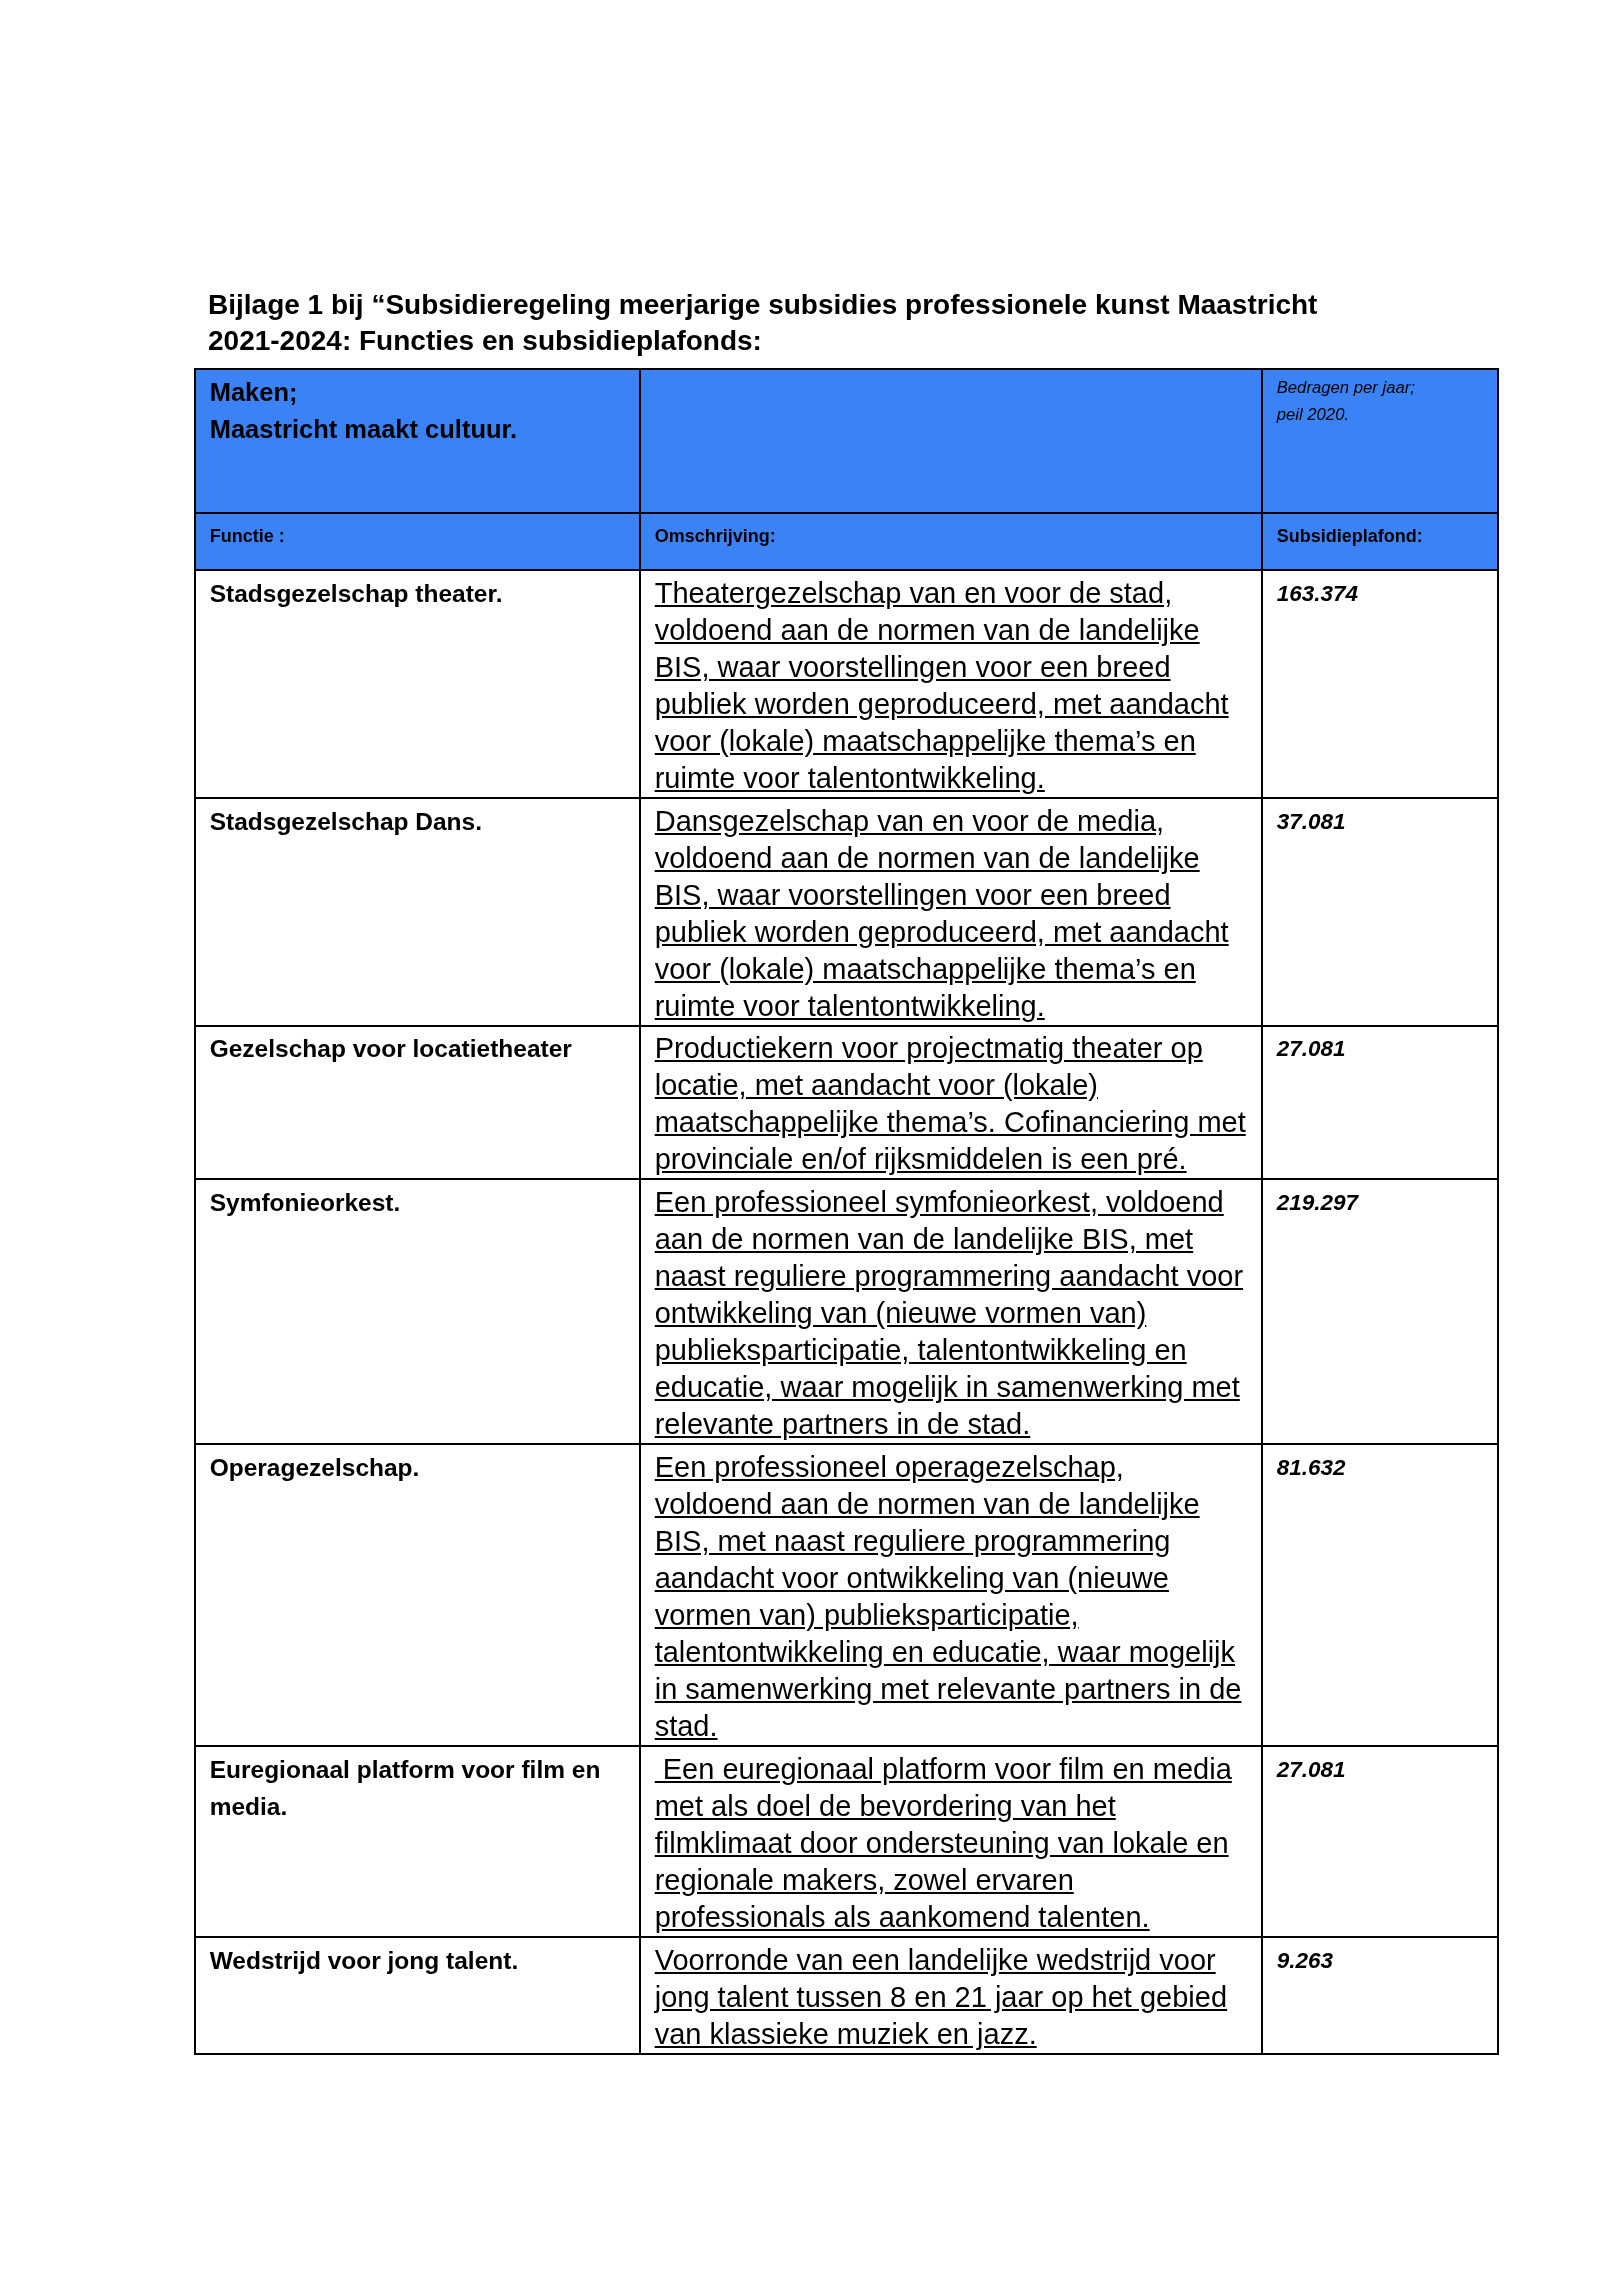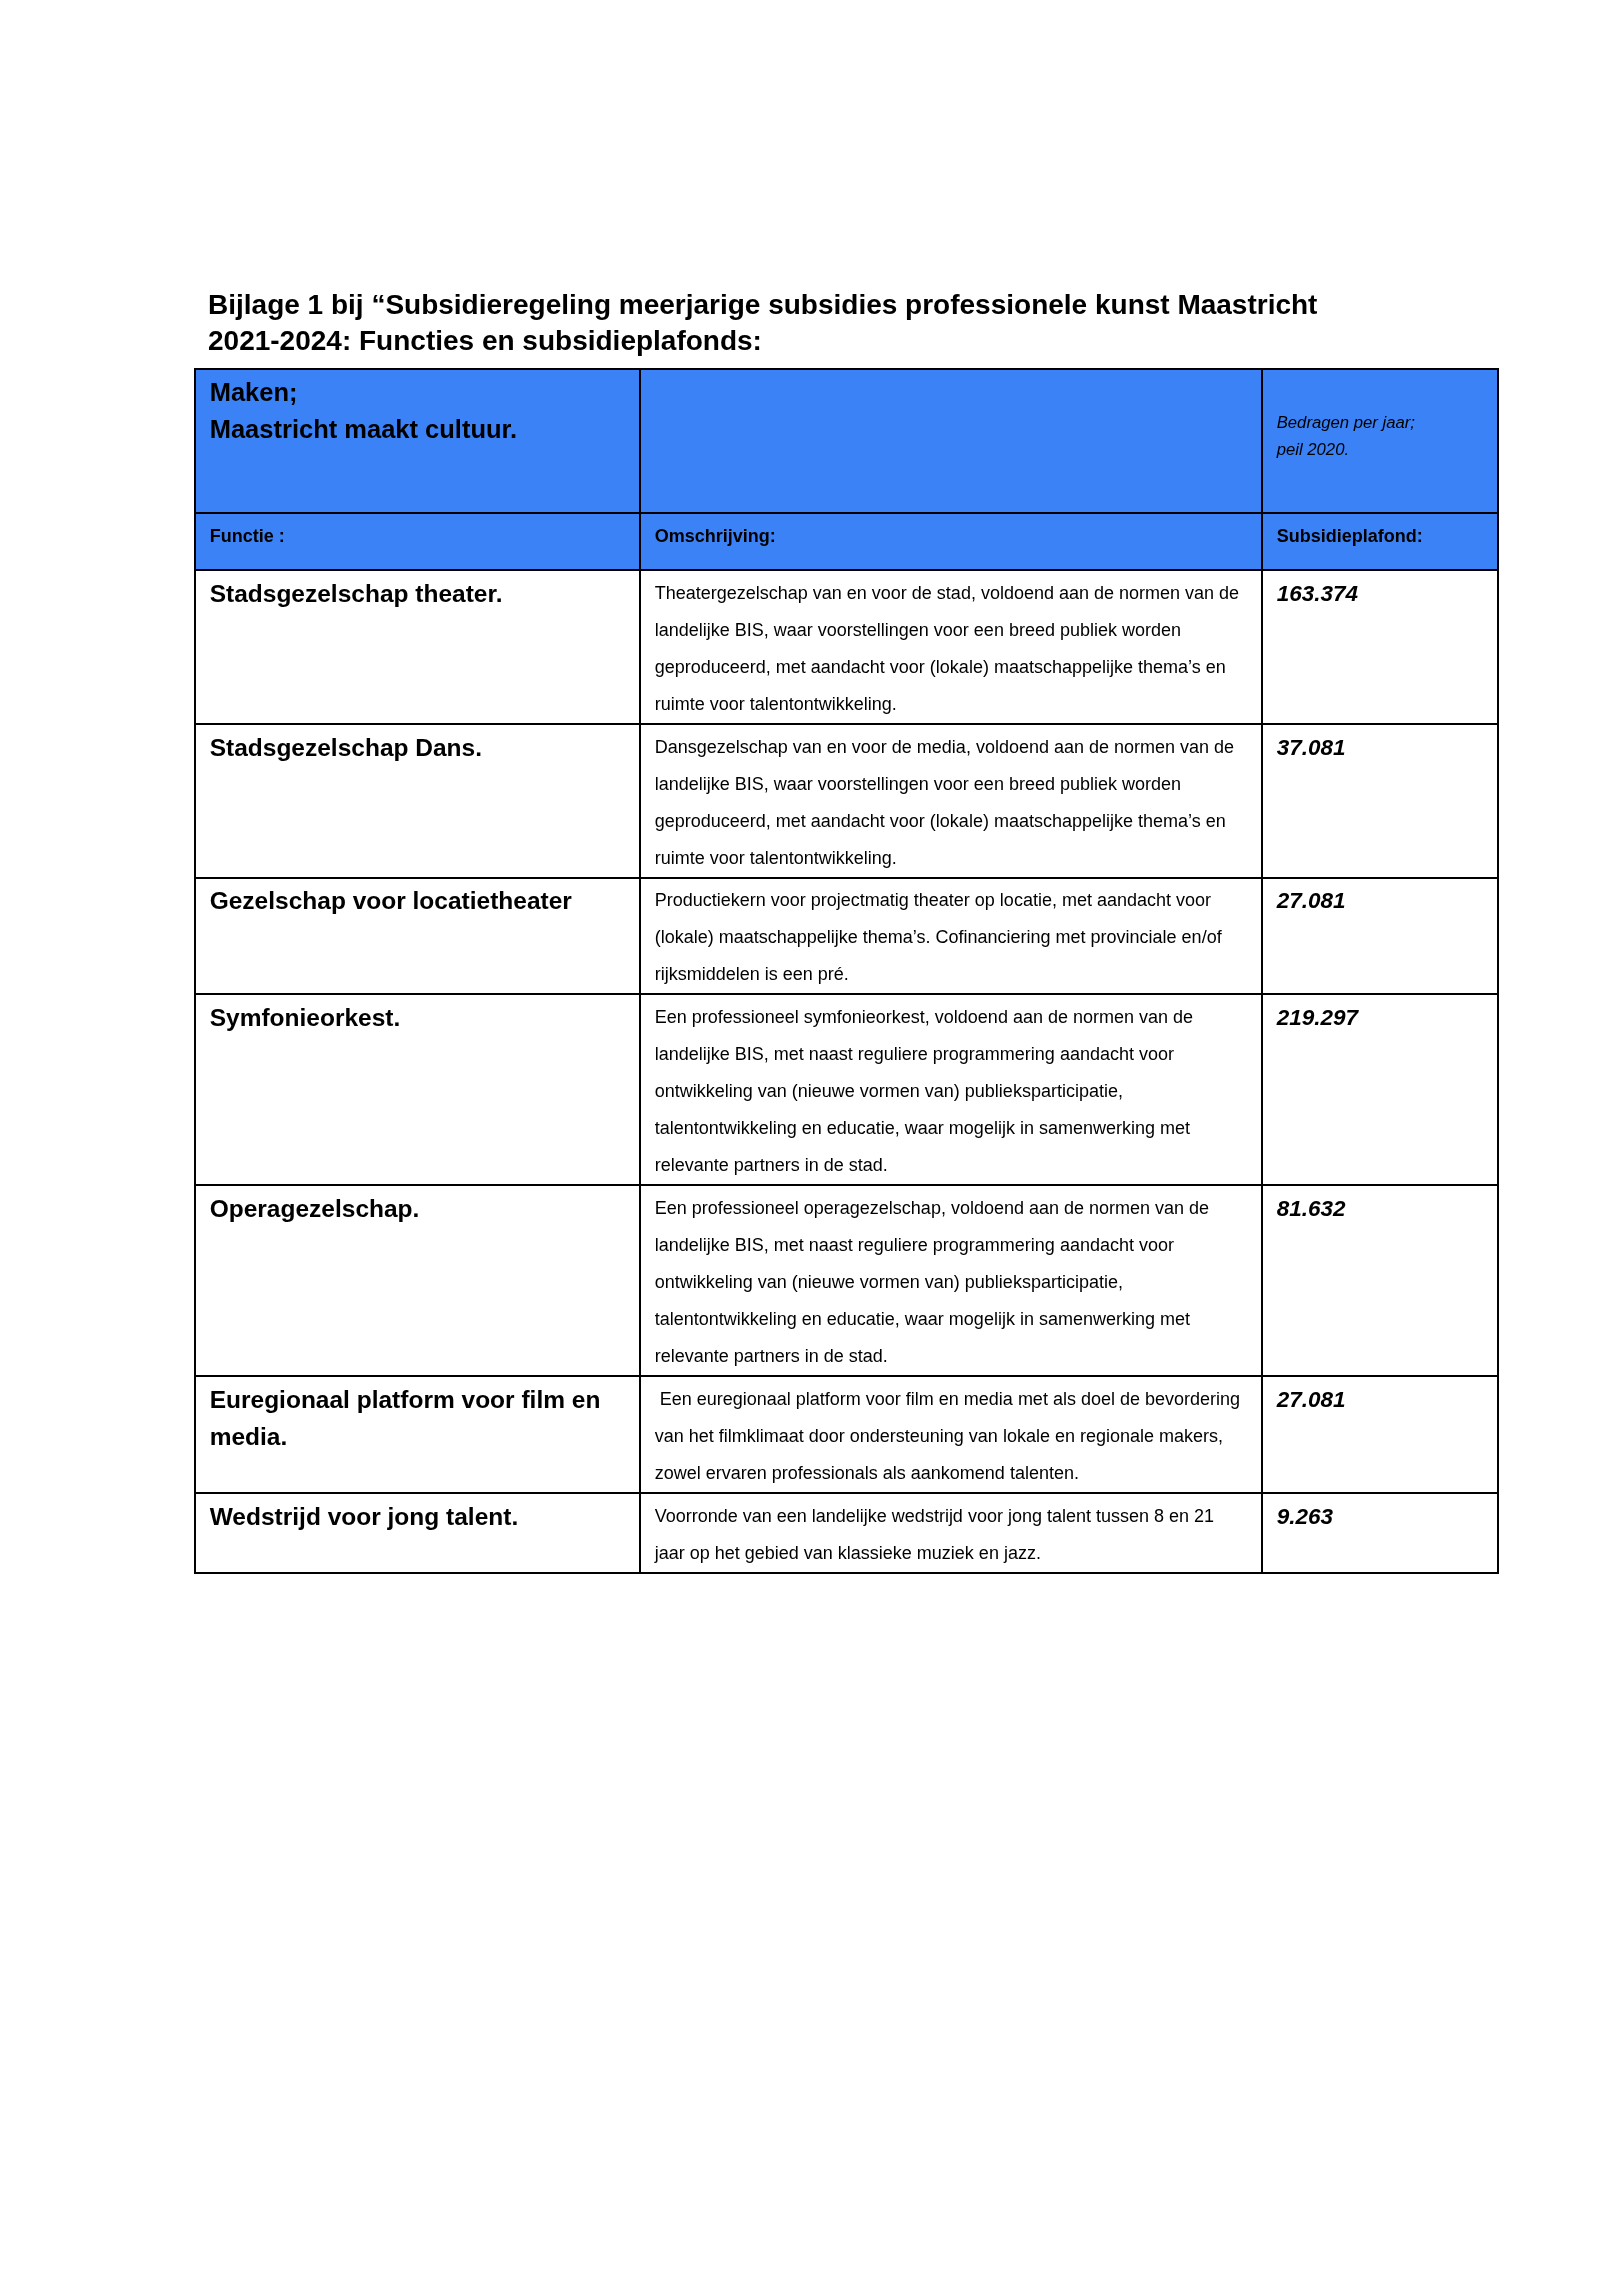--- a/index.html
+++ b/index.html
@@ -9,25 +9,25 @@
            font-weight: bold; font-size: 28px; line-height: 36px; }
   table { position: absolute; left: 194px; top: 368px; width: 1304px;
           border-collapse: collapse; table-layout: fixed; }
   td { border: 2px solid #000; vertical-align: top; padding: 3.9px 13.7px 0 13.7px;
        font-size: 25.5px; line-height: 37px; }
   col.c1 { width: 445px; } col.c2 { width: 622px; } col.c3 { width: 236px; }
   .hdr td { background: #3b82f6; font-weight: bold; }
   .hdr1 td { height: 138px; }
   .hdr2 td { height: 51px; }
   .note { display: block; font-style: italic; font-weight: normal;
-          font-size: 16.7px; line-height: 27.4px; margin-top: 35px; }
+          font-size: 16.7px; line-height: 27.4px; }
   .h3 { font-size: 18px; }
   .fn { font-weight: bold; font-size: 24.5px; }
   .amt { font-weight: bold; font-style: italic; font-size: 22.5px; }
-  .desc { font-size: 18px; }
+  .desc { font-size: 29px; text-decoration: underline; }
 </style>
 </head>
 <body>
 
 <div class="title">
   <div>Bijlage 1 bij “Subsidieregeling meerjarige subsidies professionele kunst Maastricht</div>
   <div>2021-2024: Functies en subsidieplafonds:</div>
 </div>
 
 <table>

